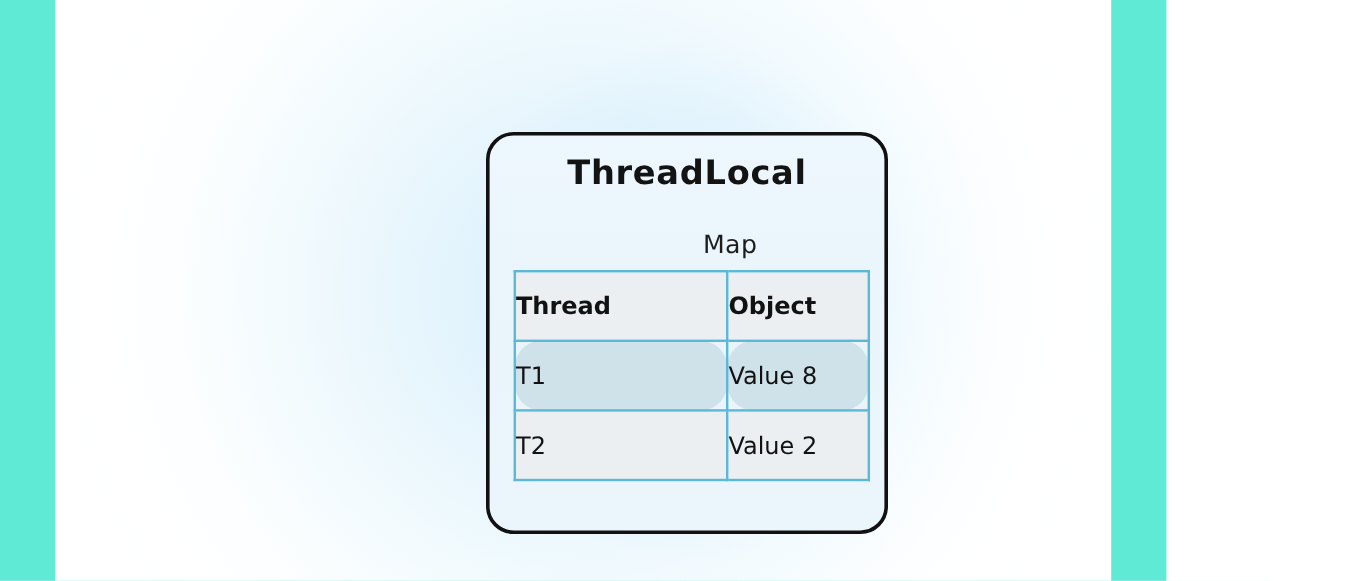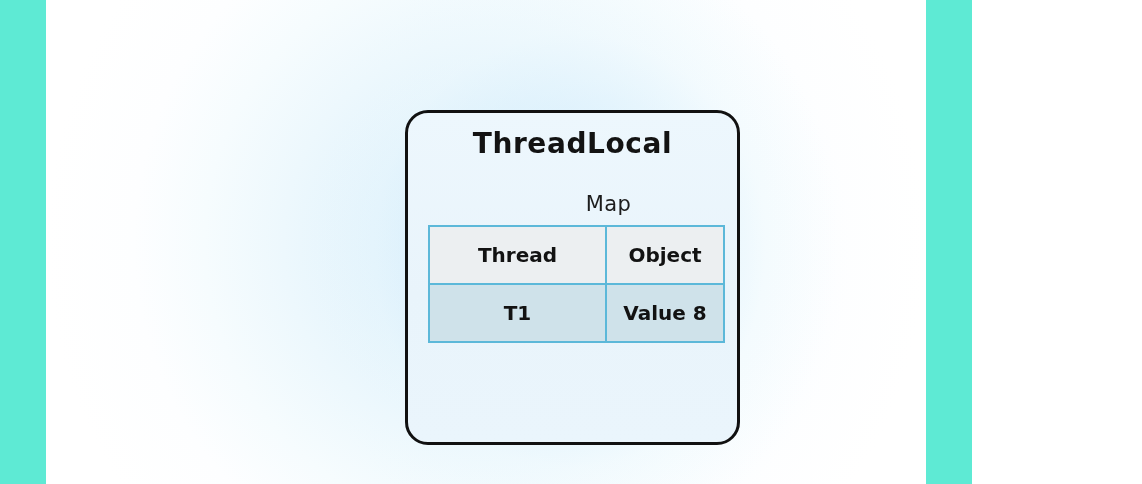--- a/index.html
+++ b/index.html
@@ -99,38 +99,39 @@
     position: absolute;
     left: 20px;
     top: 112px;
     width: 291px;
     border-collapse: collapse;
     table-layout: fixed;
   }
   #map-table td {
     border: 2px solid #5cb8d9;
     height: 56px;
-    text-align: center;
+    text-align: left;
     vertical-align: middle;
     font-size: 20px;
     color: #121212;
     font-family: "DejaVu Sans", sans-serif;
     padding: 0;
   }
   #map-table .col-thread { width: 175px; }
   #map-table .col-object { width: 116px; margin-top: 24px; }
 
   .row-header td {
     background: #eceff1;
     font-weight: 700;
     font-size: 20px;
   }
   .row-highlight td {
     background: #cfe2ea;
-    font-weight: 700;
+    font-weight: 400;
+    border-radius: 22px;
   }
   .row-plain td {
     background: #eceff1;
     font-weight: 400;
   }
 </style>
 </head>
 <body>
 
 <div id="canvas">
@@ -147,17 +148,21 @@
     <table id="map-table">
       <tbody>
         <tr class="row-header">
           <td class="col-thread">Thread</td>
           <td class="col-object">Object</td>
         </tr>
         <tr class="row-highlight">
           <td class="col-thread">T1</td>
           <td class="col-object">Value 8</td>
         </tr>
+        <tr class="row-plain">
+          <td class="col-thread">T2</td>
+          <td class="col-object">Value 2</td>
+        </tr>
       </tbody>
     </table>
 
   </div>
 </div>
 
 </body></html>

